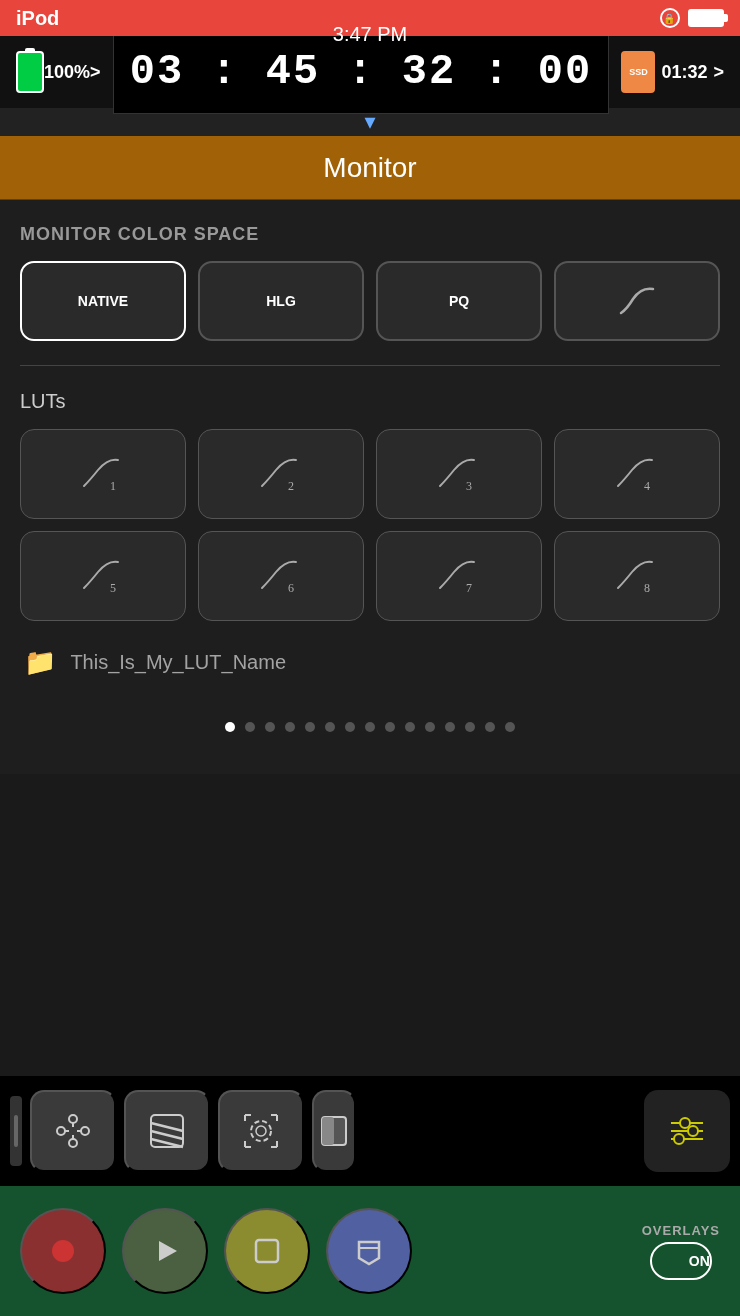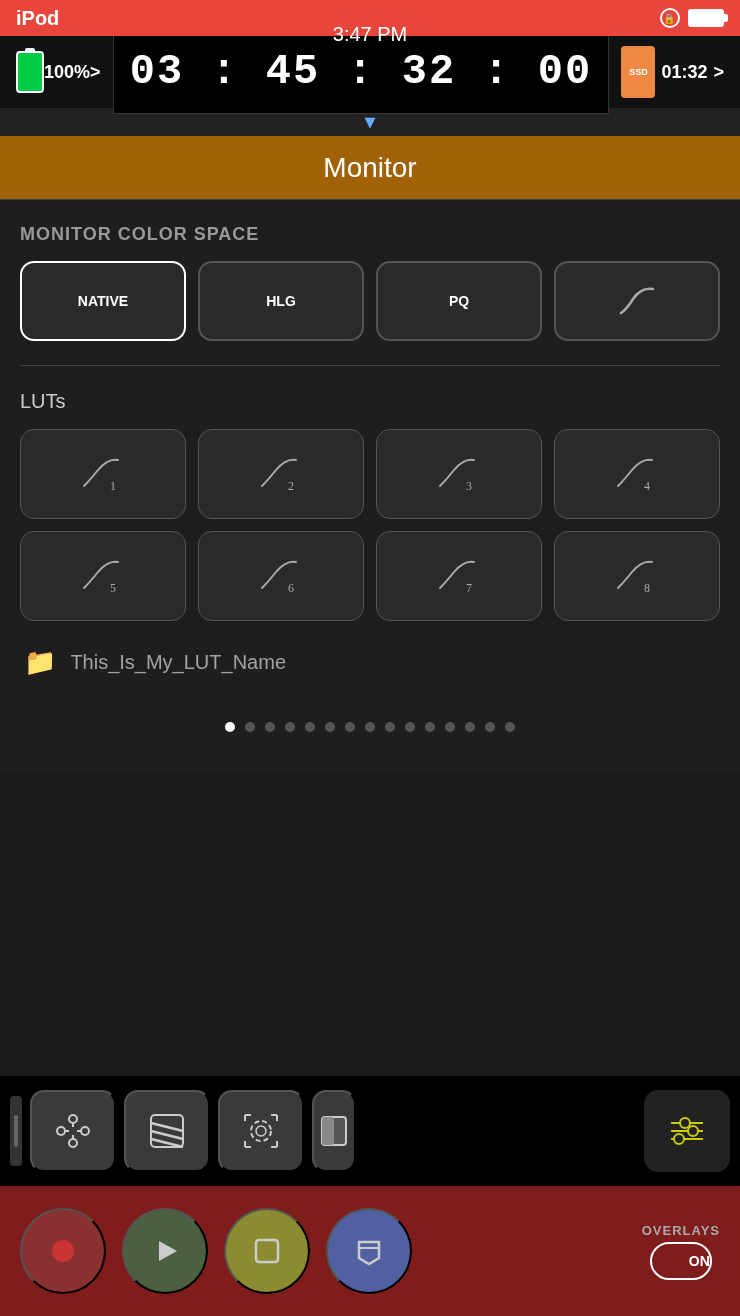--- a/index.html
+++ b/index.html
@@ -122,21 +122,21 @@
     .ssd-status {
       display: flex;
       align-items: center;
       gap: 6px;
       color: white;
       font-size: 18px;
       font-weight: 600;
     }
     .ssd-icon {
       width: 34px;
-      height: 52px;
+      height: 42px;
       border: 2px solid #e84;
       border-radius: 4px;
       background: #e84;
       display: flex;
       align-items: center;
       justify-content: center;
       font-size: 9px;
       font-weight: 900;
       color: white;
       flex-direction: column;
@@ -346,21 +346,21 @@
       margin-left: auto;
     }
 
     
     .bottom-controls {
       position: absolute;
       bottom: 0;
       left: 0;
       right: 0;
       height: 130px;
-      background: #7f1d1d;
+      background: #14532d;
       display: flex;
       align-items: center;
       padding: 0 20px;
       gap: 16px;
     }
     .ctrl-btn {
       width: 86px;
       height: 86px;
       border-radius: 50%;
       display: flex;

